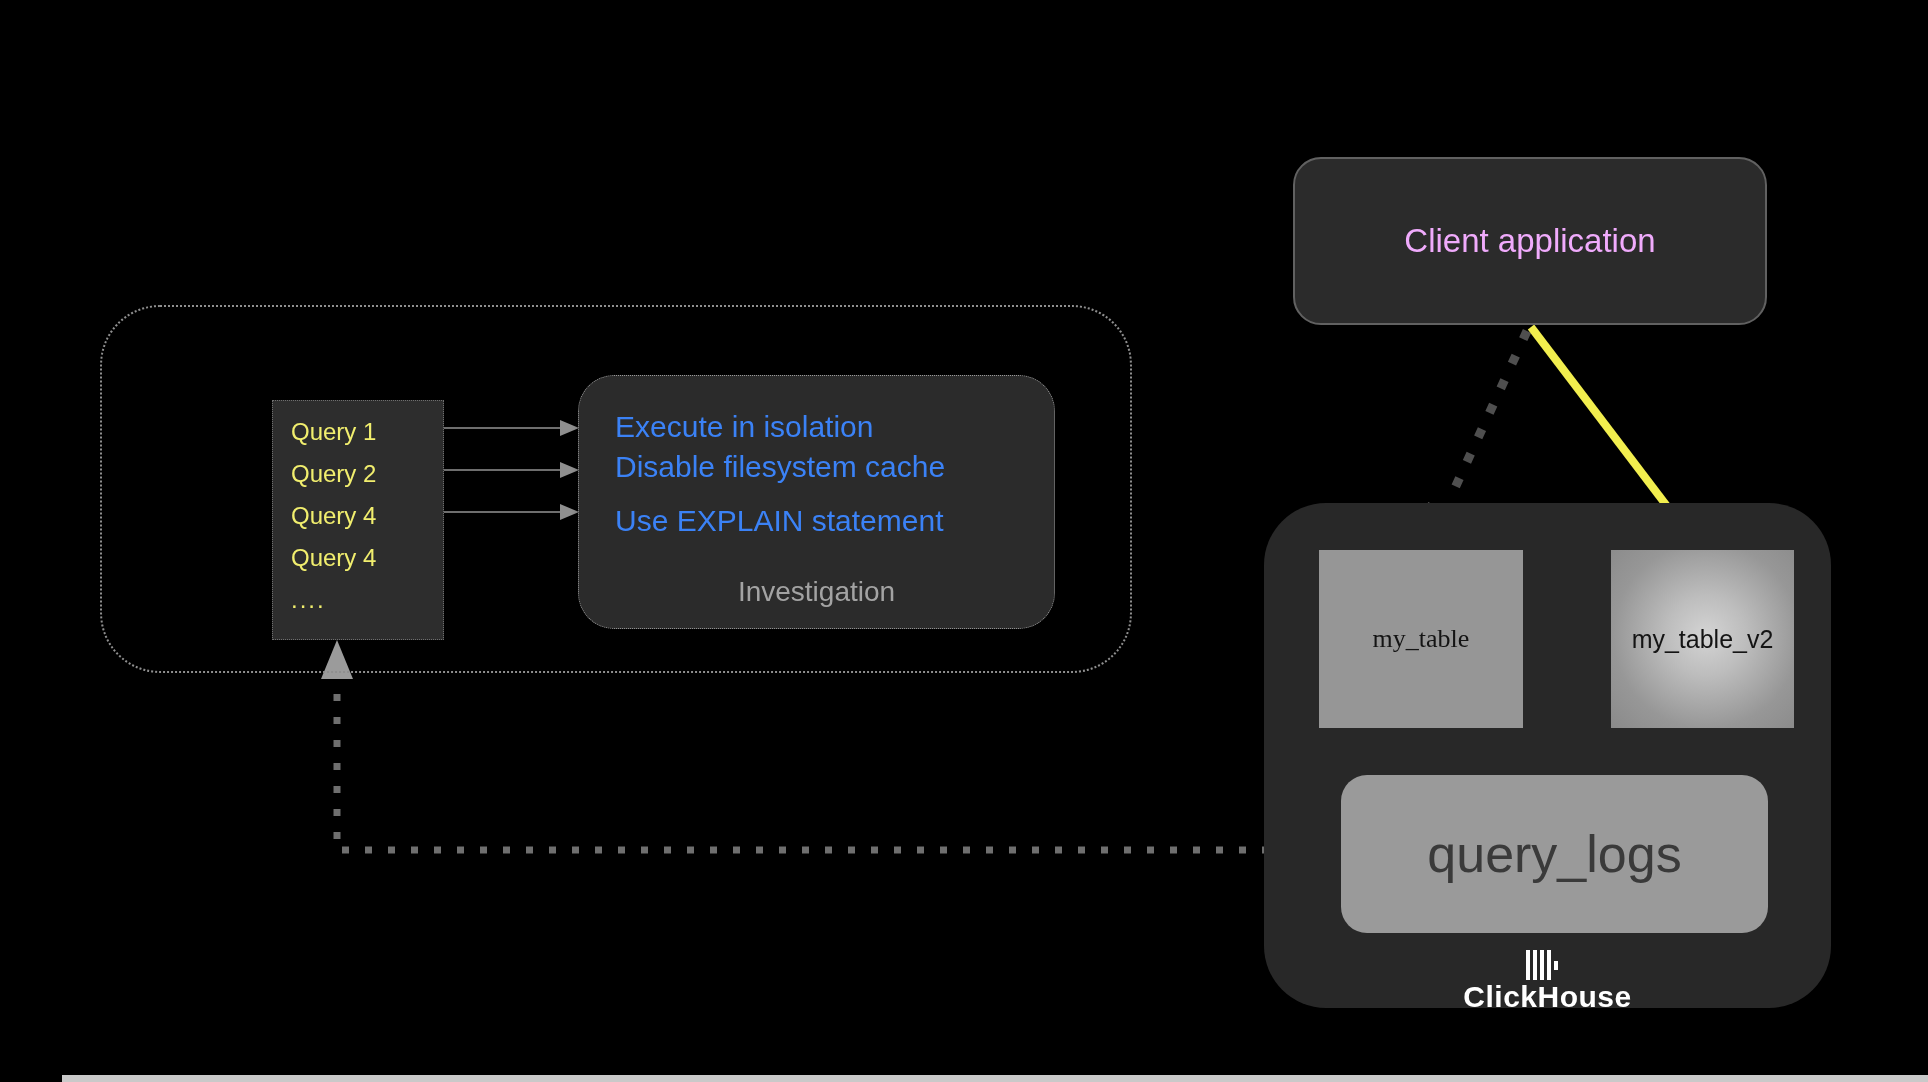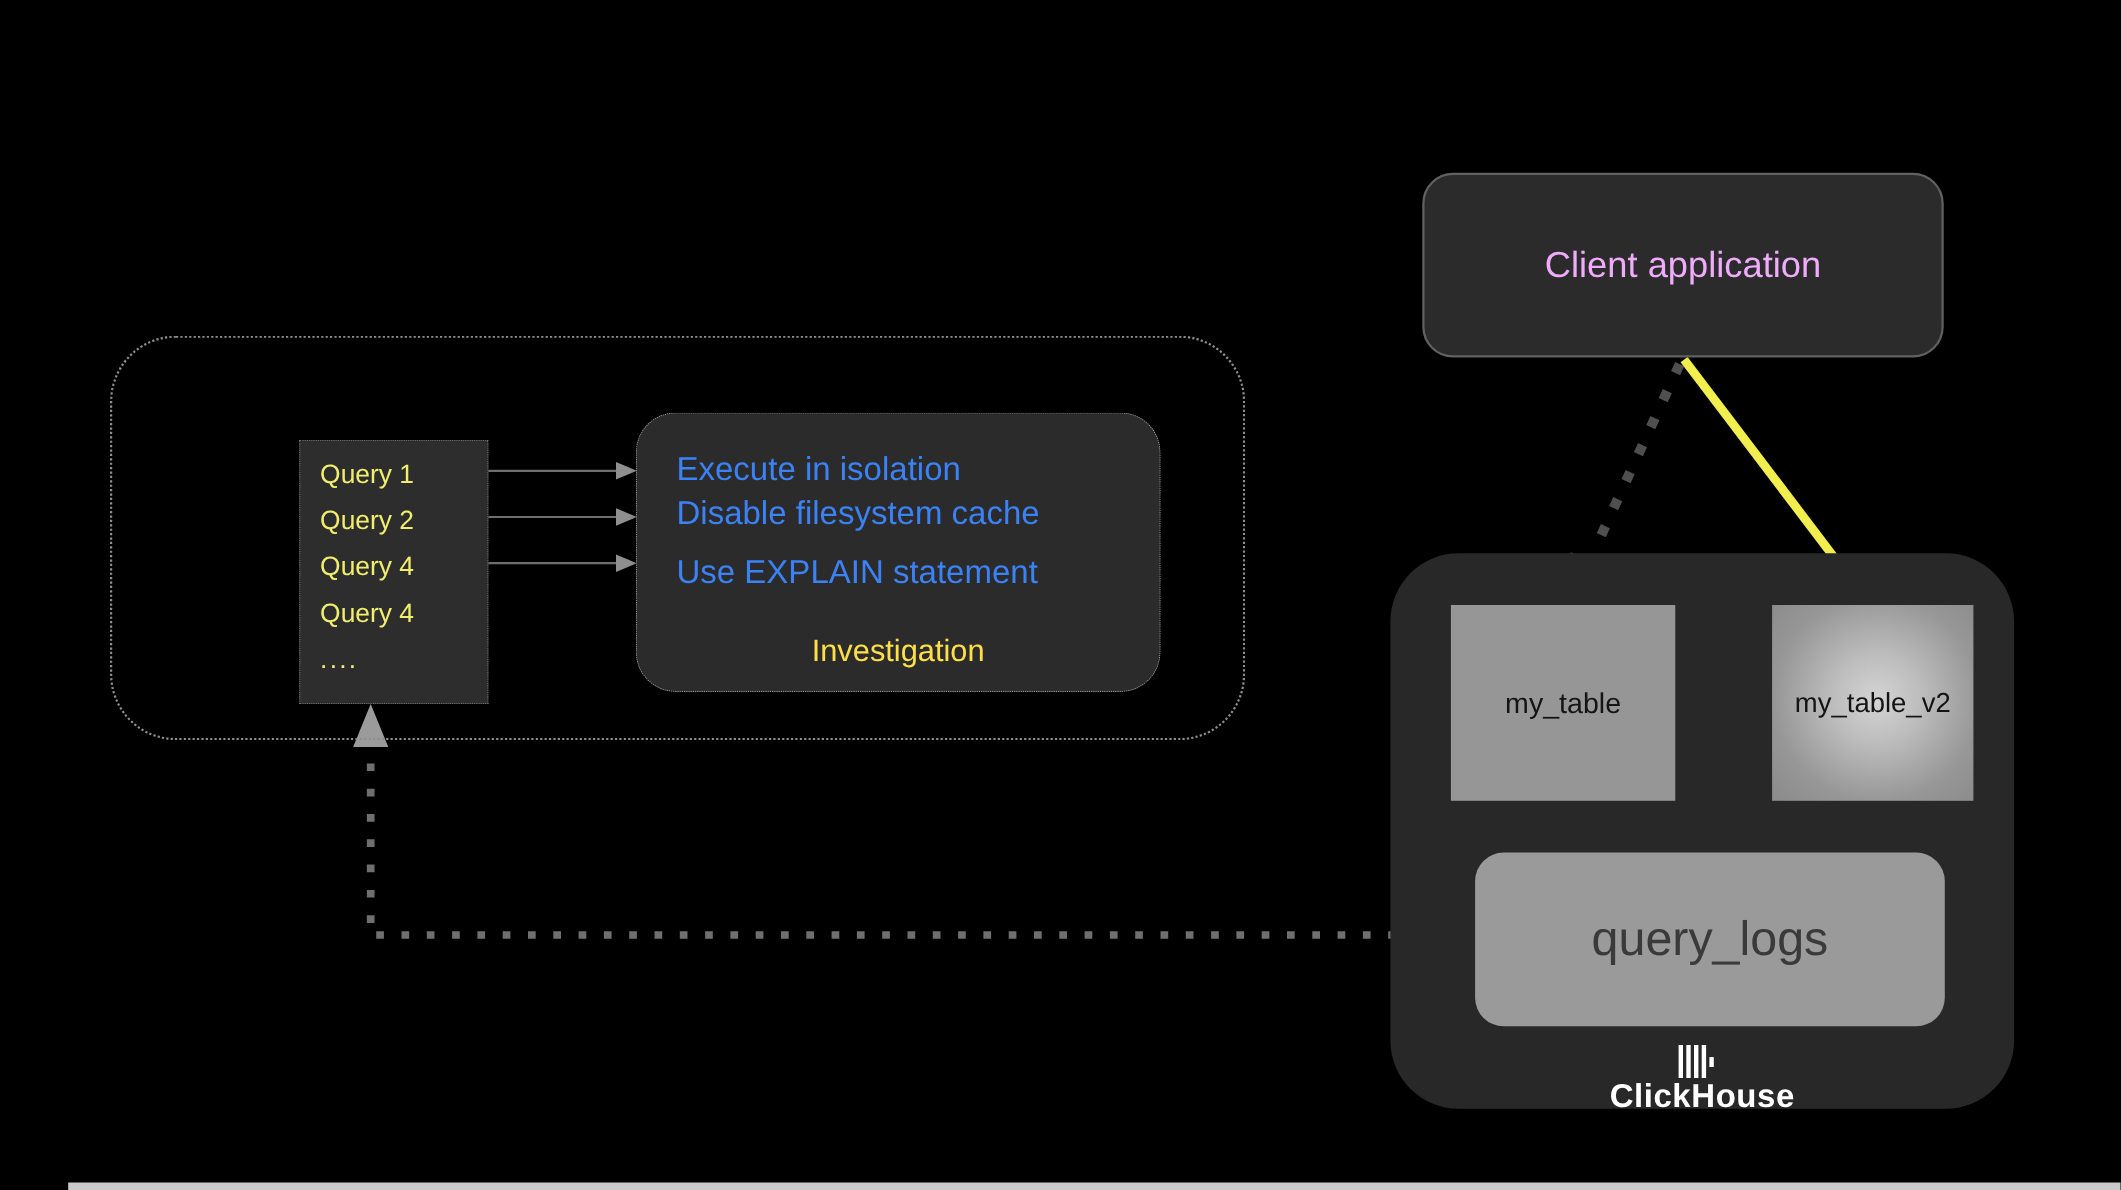--- a/index.html
+++ b/index.html
@@ -24,49 +24,49 @@
 
   .investigation-box{
     left:578px;top:375px;width:477px;height:254px;
     background:#2b2b2b;border:1px dotted #9b9b9b;border-radius:36px;
     box-shadow:3px 4px 8px rgba(0,0,0,.55);
   }
   .inv-note{position:absolute;left:36px;color:#3b82f6;font-size:30px;white-space:nowrap;}
   .inv-note.n1{top:34px;}
   .inv-note.n2{top:74px;}
   .inv-note.n3{top:128px;}
-  .inv-label{position:absolute;left:0;right:0;top:200px;text-align:center;color:#fde047;font-size:28px;}
+  .inv-label{position:absolute;left:0;right:0;top:200px;text-align:center;color:#a3a3a3;font-size:28px;}
 
   
   .client-box{
     left:1293px;top:157px;width:474px;height:168px;
     background:#2b2b2b;border:2px solid #616161;border-radius:28px;
     display:flex;align-items:center;justify-content:center;
     color:#f0abfc;font-size:33px;
   }
 
   
   .ch-box{
     left:1264px;top:503px;width:567px;height:505px;
     background:#282828;border-radius:62px;
   }
   .table-sq{
     top:550px;height:178px;display:flex;align-items:center;justify-content:center;
     color:#141414;font-size:26px;
   }
-  .my-table{left:1319px;width:204px;background:#969696;}
+  .my-table{left:1319px;width:204px;background:#969696;font-family:Liberation Serif, serif;}
   .my-table-v2{
     left:1611px;width:183px;font-size:25px;
     background:radial-gradient(circle at 52% 48%, #d4d4d4 0%, #bdbdbd 30%, #979797 70%, #8a8a8a 100%);
   }
   .query-logs{
     left:1341px;top:775px;width:427px;height:158px;
     background:#9a9a9a;border-radius:26px;
     display:flex;align-items:center;justify-content:center;
-    color:#3a3a3a;font-size:44px;
+    color:#3a3a3a;font-size:52px;
   }
   .ch-logo{
     left:1264px;top:962px;width:567px;height:40px;
     display:flex;align-items:center;justify-content:center;flex-direction:column;
   }
   .logo-bars{display:flex;align-items:center;height:30px;margin-right:9px;}
   .logo-bars i{display:block;width:4px;height:30px;background:#fff;margin-right:3px;}
   .logo-bars i.dot{height:9px;}
   .logo-text{color:#fff;font-size:30px;font-weight:600;letter-spacing:.5px;}
 

